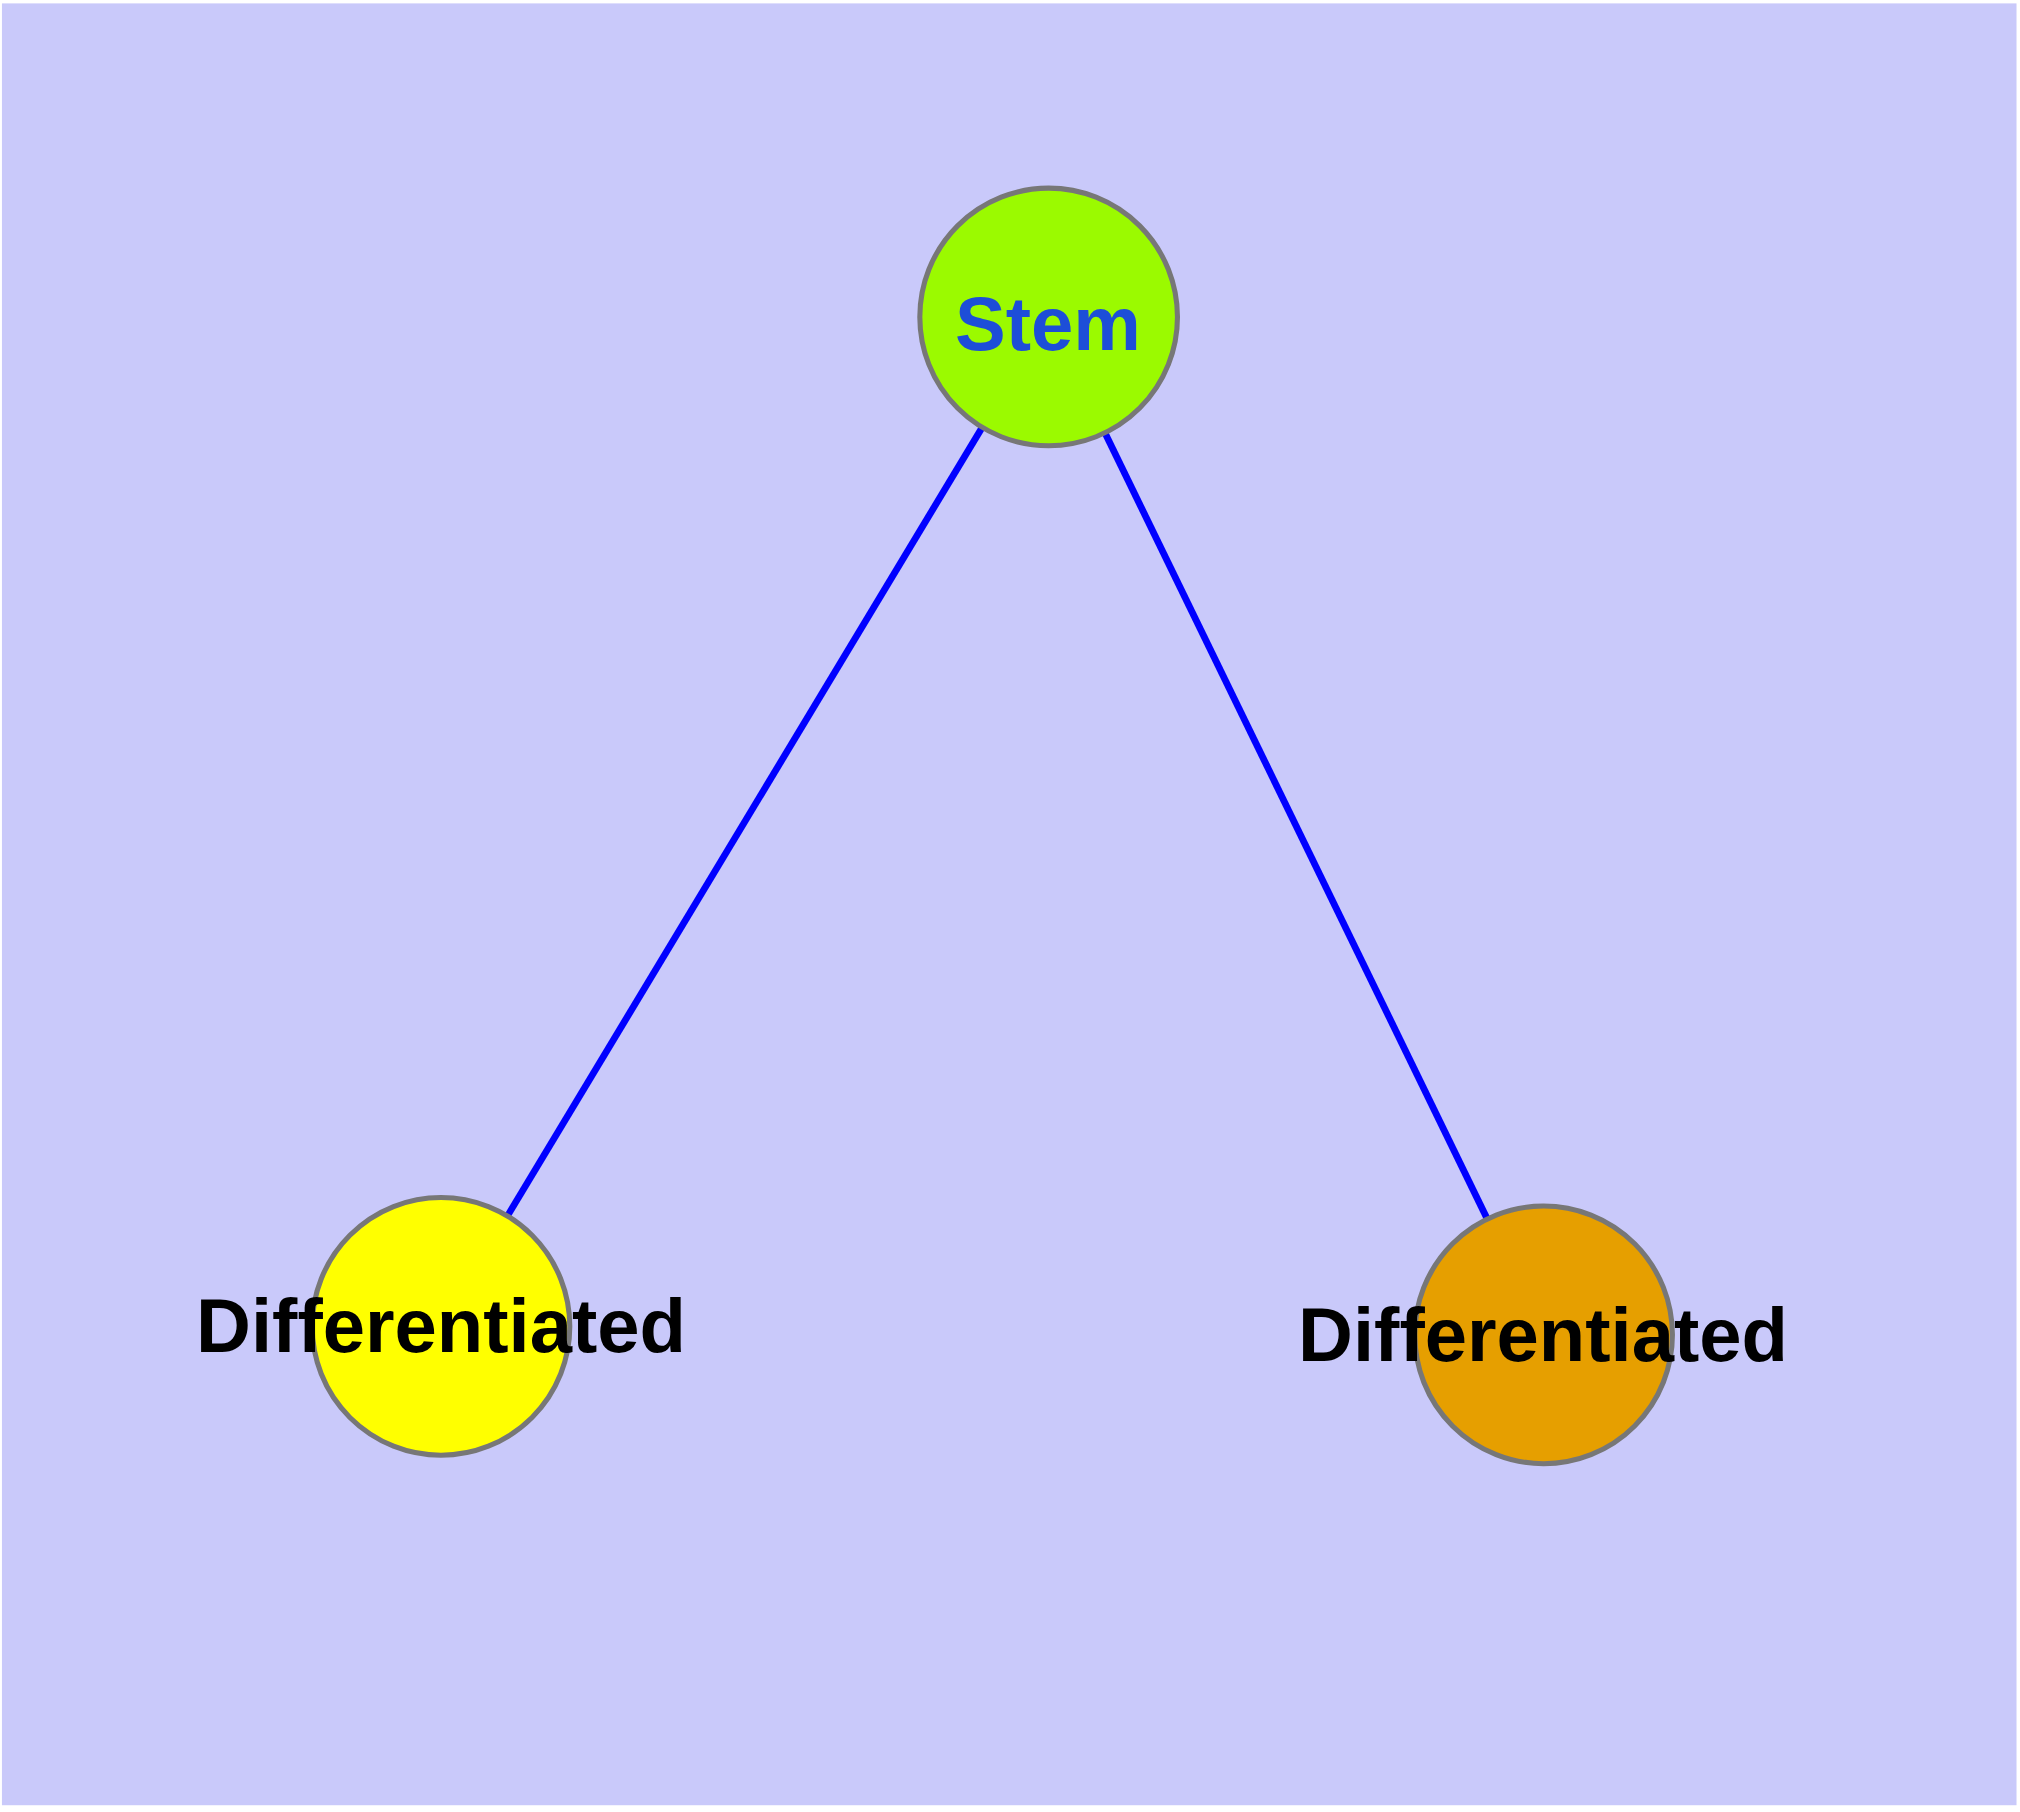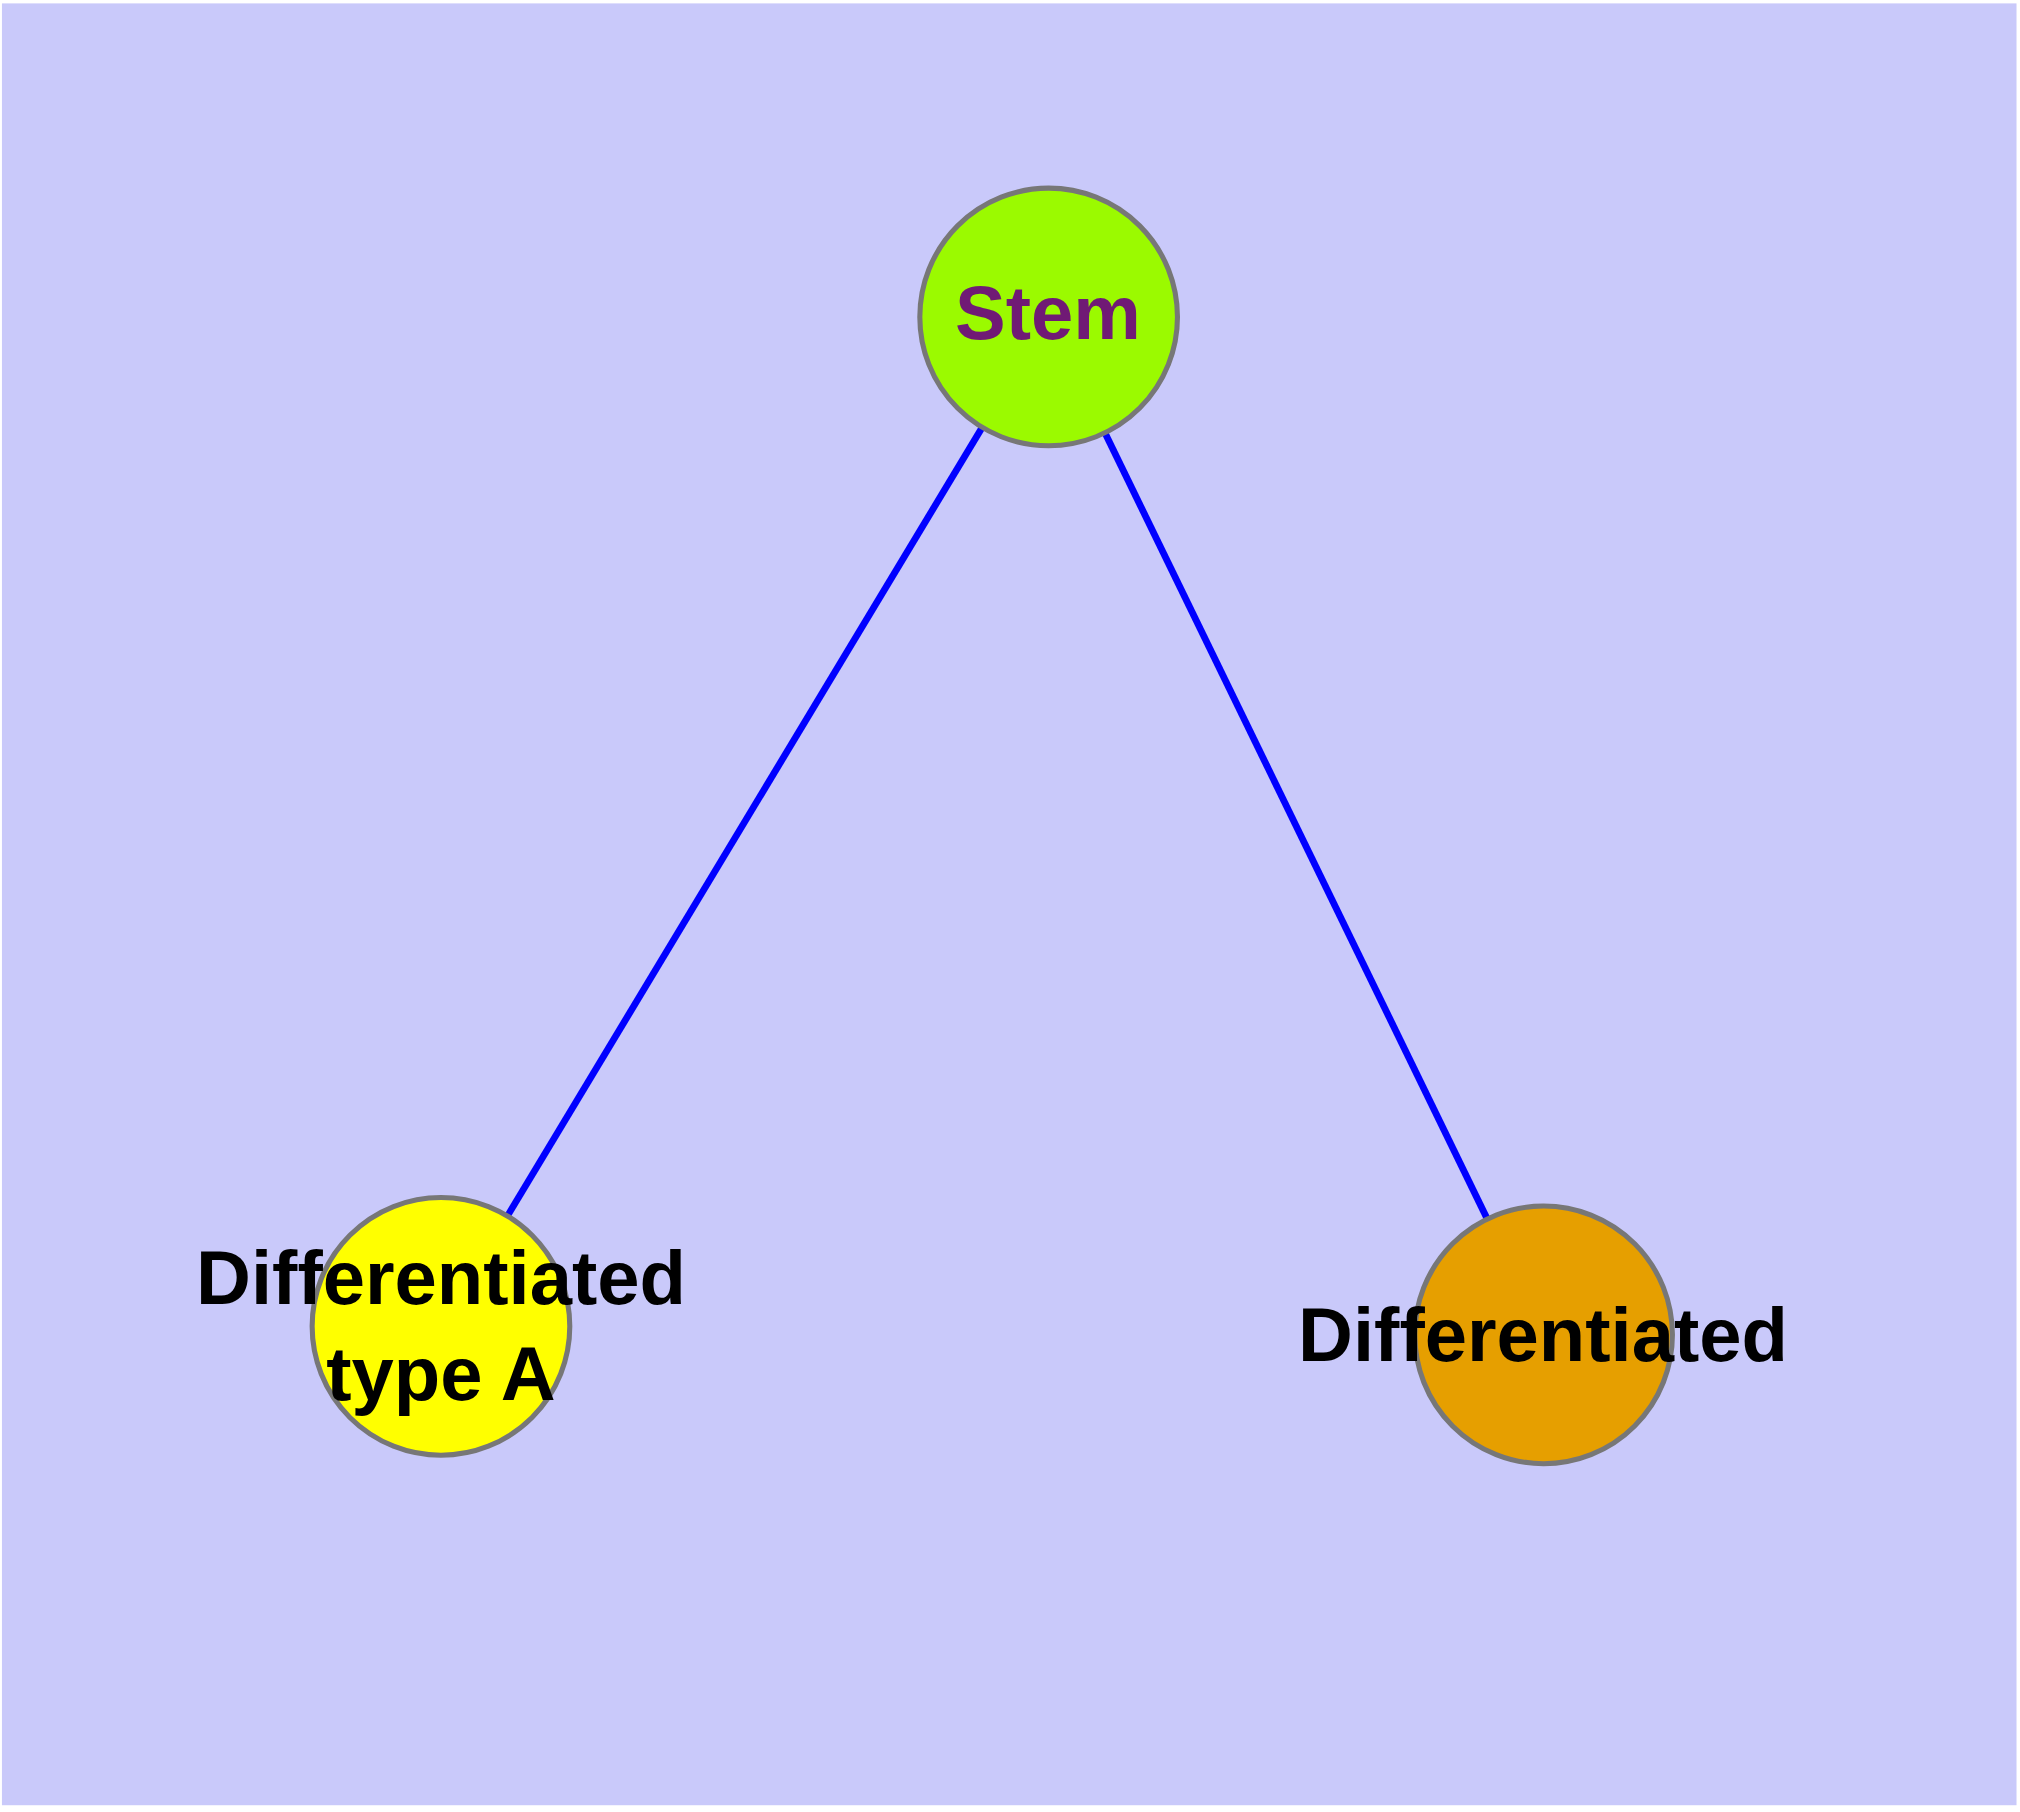--- a/index.html
+++ b/index.html
@@ -44,27 +44,26 @@
     <rect x="2" y="4" width="2377" height="2126" fill="#C9C9FA"></rect>
 
     <line x1="1237" y1="374" x2="520" y2="1565" stroke="#0000FF" stroke-width="8"></line>
     <line x1="1237" y1="374" x2="1821" y2="1575" stroke="#0000FF" stroke-width="8"></line>
 
     <circle cx="1237" cy="374" r="152" fill="#9BFA00" stroke="#777777" stroke-width="6"></circle>
     <circle cx="520" cy="1565" r="152" fill="#FFFF00" stroke="#777777" stroke-width="6"></circle>
     <circle cx="1821" cy="1575" r="152" fill="#E69F00" stroke="#777777" stroke-width="6"></circle>
   </svg>
 
-  <div class="node-label" style="left: 1048px; top: 313px; color: #701a75;">
+  <div class="node-label" style="left: 1048px; top: 324px; color: #1d4ed8;">
     <div>Stem</div>
   </div>
 
   <div class="node-label" style="left: 441px; top: 1326px; color: rgb(0, 0, 0);">
     <div>Differentiated</div>
-    <div>type A</div>
   </div>
 
   <div class="node-label" style="left: 1543px; top: 1335px; color: rgb(0, 0, 0);">
     <div>Differentiated</div>
   </div>
 
 </div>
 
 
 </body></html>

